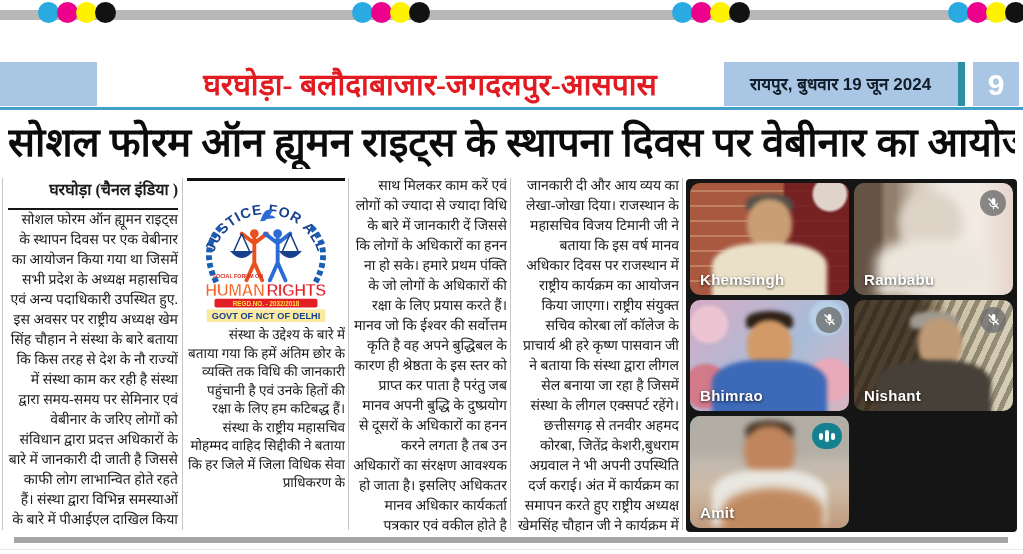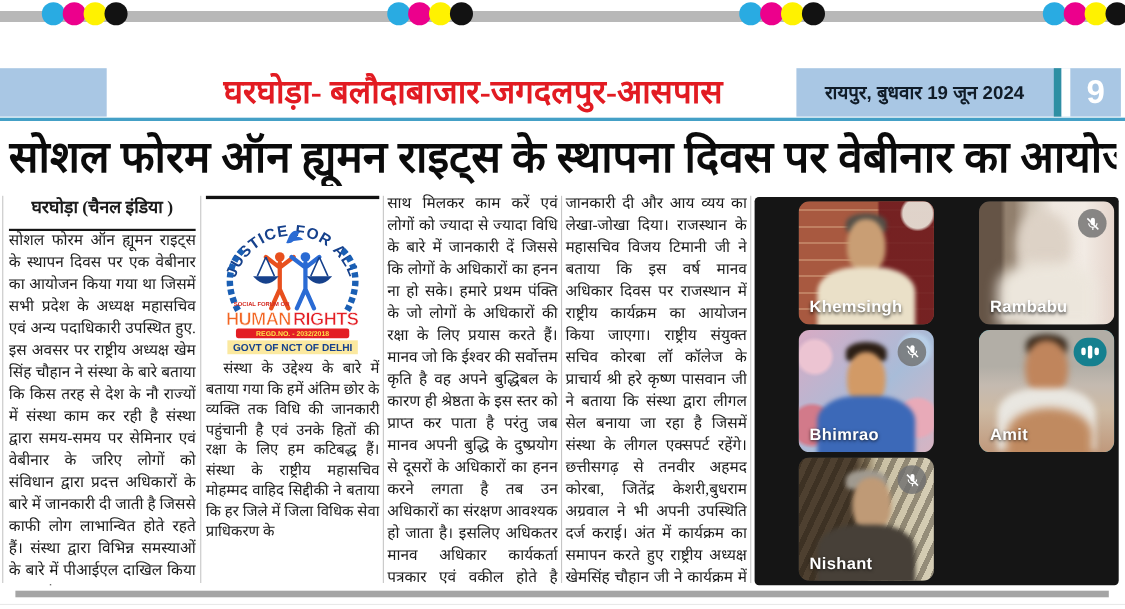--- a/index.html
+++ b/index.html
@@ -27,40 +27,40 @@
       font-size:30px;font-weight:bold;color:#fff;font-family:"Liberation Sans",sans-serif;}
   .band-line{position:absolute;top:107px;left:0;width:100%;height:3px;background:#44a0c6;}
 
   
   .headline{position:absolute;top:113px;left:8px;width:1007px;height:56px;font-size:40px;font-weight:bold;
       color:#0b0b0b;white-space:nowrap;overflow:hidden;}
 
   
   .col{position:absolute;top:176px;height:356px;overflow:hidden;font-size:14px;line-height:20px;
        text-align:justify;}
-  .col p{margin:0;}
+  .col p{margin:0;text-align:right;}
   .col1{left:8px;width:170px;}
   .col2{left:187px;width:158px;font-size:13.5px;line-height:18.5px;}
   .col3{left:352px;width:155px;}
   .col4{left:514px;width:165px;}
   .byline{text-align:center;font-weight:bold;font-size:16px;padding:4px 0 8px;border-bottom:2px solid #161616;
       margin:0 0 9px 0;white-space:nowrap;overflow:hidden;}
   .indent{text-indent:16px;}
   .logo-rule{border-top:3px solid #111;margin:2px 0 4px;}
   .logo-box{display:block;width:100%;height:138px;margin:0 auto 3px;}
   svg text{font-family:"Liberation Sans",sans-serif;}
 
   .vrule{position:absolute;top:178px;height:352px;width:1px;background:#c6c6c6;}
   .vr0{left:2px}.vr1{left:182px}.vr2{left:348px}.vr3{left:510px}.vr4{left:682px}
 
   
   .vgrid{position:absolute;left:686px;top:179px;width:331px;height:353px;background:#151515;
       display:grid;grid-template-columns:1fr 1fr;grid-template-rows:1fr 1fr 1fr;gap:5px;padding:4px;
       box-sizing:border-box;border-radius:4px;}
-  .tile{position:relative;border-radius:10px;overflow:hidden;background:#2a2a2a;margin-left:36px;}
+  .tile{position:relative;border-radius:10px;overflow:hidden;background:#2a2a2a;}
   .pbg{position:absolute;inset:0;}
   .phead{position:absolute;left:36%;top:14%;width:28%;height:44%;background:var(--skin);
       border-radius:48% 48% 44% 44%;filter:blur(2px);}
   .phair{position:absolute;left:35%;top:10%;width:30%;height:16%;background:var(--hair);
       border-radius:50% 50% 20% 20%;filter:blur(2px);}
   .ptorso{position:absolute;left:14%;top:54%;width:72%;height:50%;background:var(--shirt);
       border-radius:40% 40% 0 0;filter:blur(2px);}
   .pname{position:absolute;left:10px;bottom:7px;color:#fff;font-size:15px;font-weight:bold;
       font-family:"Liberation Sans",sans-serif;text-shadow:0 1px 3px rgba(0,0,0,.75);
       letter-spacing:.3px;white-space:nowrap;}
@@ -240,45 +240,45 @@
     <div class="mic">
       <svg viewBox="0 0 24 24">
           <path d="M12 3a3 3 0 0 1 3 3v5a3 3 0 0 1-6 0V6a3 3 0 0 1 3-3z" fill="#fff"></path>
           <path d="M6 11a6 6 0 0 0 12 0M12 17v4" stroke="#fff" stroke-width="1.8" fill="none"></path>
           <line x1="4" y1="4" x2="20" y2="20" stroke="#fff" stroke-width="2.2"></line>
         </svg>
     </div>
     <div class="pname">Bhimrao</div>
   </div>
 
-  <div class="tile t5">
-    <div class="pbg"></div>
-    <div class="phair"></div>
-    <div class="phead"></div>
-    <div class="ptorso"></div>
-    <div class="hand"></div>
-    <div class="spk">
-        <i></i>
-        <i></i>
-        <i></i>
-      </div>
-    <div class="pname">Amit</div>
-  </div>
-
   <div class="tile t6">
     <div class="pbg"></div>
     <div class="phair"></div>
     <div class="phead"></div>
     <div class="ptorso"></div>
     <div class="mic">
       <svg viewBox="0 0 24 24">
           <path d="M12 3a3 3 0 0 1 3 3v5a3 3 0 0 1-6 0V6a3 3 0 0 1 3-3z" fill="#fff"></path>
           <path d="M6 11a6 6 0 0 0 12 0M12 17v4" stroke="#fff" stroke-width="1.8" fill="none"></path>
           <line x1="4" y1="4" x2="20" y2="20" stroke="#fff" stroke-width="2.2"></line>
         </svg>
     </div>
     <div class="pname">Nishant</div>
   </div>
 
+  <div class="tile t5">
+    <div class="pbg"></div>
+    <div class="phair"></div>
+    <div class="phead"></div>
+    <div class="ptorso"></div>
+    <div class="hand"></div>
+    <div class="spk">
+        <i></i>
+        <i></i>
+        <i></i>
+      </div>
+    <div class="pname">Amit</div>
+  </div>
+
 </div>
 
 <div class="botbar"></div>
 <div class="botbar2"></div>
 
 </body></html>

